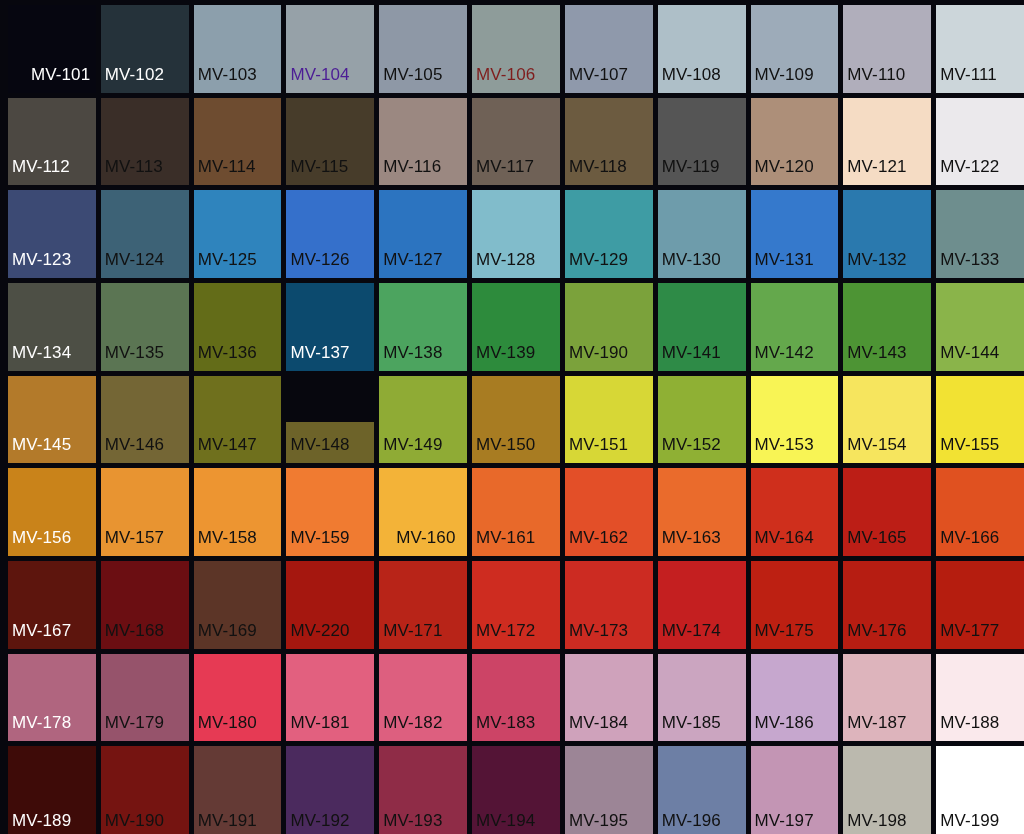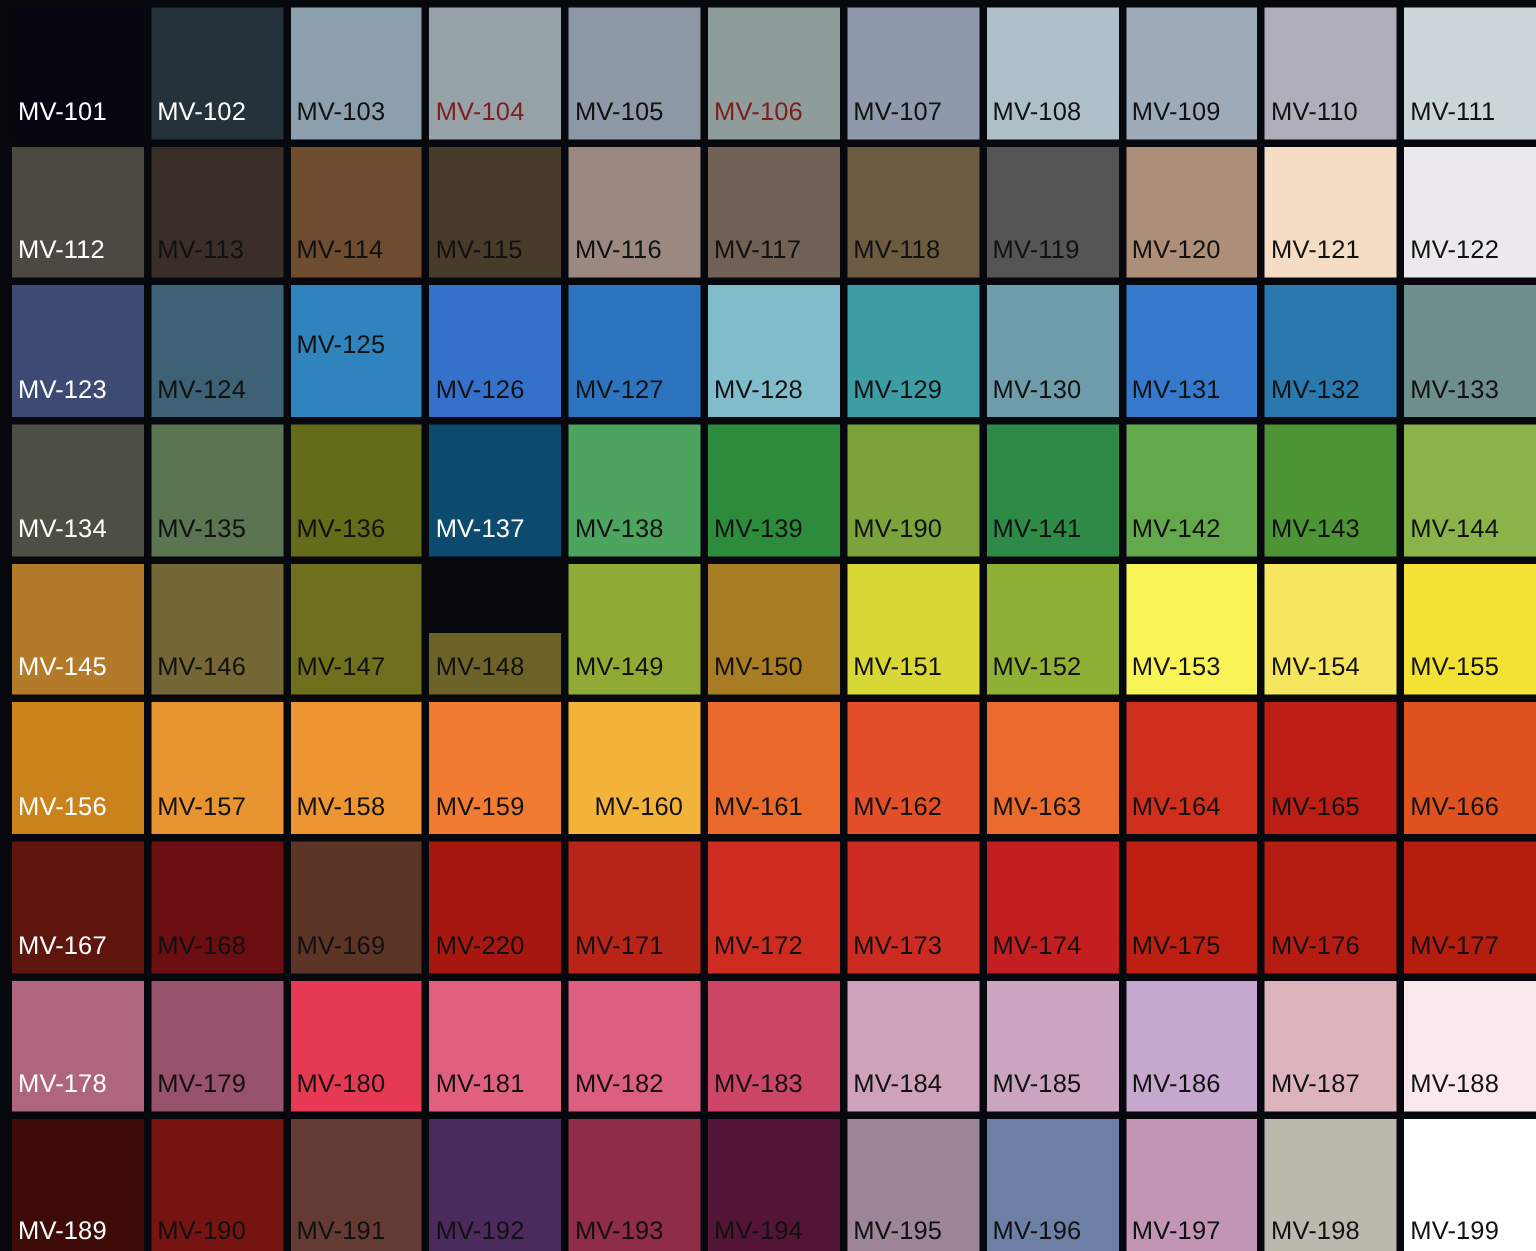--- a/index.html
+++ b/index.html
@@ -43,30 +43,30 @@
   }
   
   .swatch.col-11 { margin-right: -5px; }
   .swatch.row-9  { margin-bottom: -5px; }
 </style>
 </head>
 <body>
 
 <div id="swatch-grid" style="background: rgb(7, 7, 14); grid-template-columns: repeat(11, 1fr); grid-template-rows: repeat(9, 1fr); gap: 5px;">
     <div class="swatch row-1 col-1" style="background: rgb(6, 6, 16);">
-      <span class="swatch-label" style="color: rgb(255, 255, 255);">MV-101</span>
+      <span class="swatch-label" style="color: rgb(255, 255, 255); margin-left: 19px;">MV-101</span>
     </div>
     <div class="swatch row-1 col-2" style="background: rgb(37, 50, 58);">
       <span class="swatch-label" style="color: rgb(255, 255, 255);">MV-102</span>
     </div>
     <div class="swatch row-1 col-3" style="background: rgb(140, 159, 172);">
       <span class="swatch-label" style="color: rgb(17, 17, 17);">MV-103</span>
     </div>
     <div class="swatch row-1 col-4" style="background: rgb(150, 161, 168);">
-      <span class="swatch-label" style="color: #7f1d1d;">MV-104</span>
+      <span class="swatch-label" style="color: #4c1d95;">MV-104</span>
     </div>
     <div class="swatch row-1 col-5" style="background: rgb(142, 152, 166);">
       <span class="swatch-label" style="color: rgb(17, 17, 17);">MV-105</span>
     </div>
     <div class="swatch row-1 col-6" style="background: rgb(142, 156, 154);">
       <span class="swatch-label" style="color: #7f1d1d;">MV-106</span>
     </div>
     <div class="swatch row-1 col-7" style="background: rgb(143, 153, 171);">
       <span class="swatch-label" style="color: rgb(17, 17, 17);">MV-107</span>
     </div>
@@ -114,21 +114,21 @@
     </div>
     <div class="swatch row-2 col-11" style="background: rgb(235, 233, 236);">
       <span class="swatch-label" style="color: rgb(17, 17, 17);">MV-122</span>
     </div>
     <div class="swatch row-3 col-1" style="background: rgb(60, 74, 116);">
       <span class="swatch-label" style="color: rgb(255, 255, 255);">MV-123</span>
     </div>
     <div class="swatch row-3 col-2" style="background: rgb(61, 98, 118);">
       <span class="swatch-label" style="color: rgb(17, 17, 17);">MV-124</span>
     </div>
-    <div class="swatch row-3 col-3" style="background: rgb(47, 132, 189); align-items: center;">
+    <div class="swatch row-3 col-3" style="background: rgb(47, 132, 189);">
       <span class="swatch-label" style="color: rgb(17, 17, 17);">MV-125</span>
     </div>
     <div class="swatch row-3 col-4" style="background: rgb(53, 112, 203);">
       <span class="swatch-label" style="color: rgb(17, 17, 17);">MV-126</span>
     </div>
     <div class="swatch row-3 col-5" style="background: rgb(44, 116, 192);">
       <span class="swatch-label" style="color: rgb(17, 17, 17);">MV-127</span>
     </div>
     <div class="swatch row-3 col-6" style="background: rgb(129, 188, 203);">
       <span class="swatch-label" style="color: rgb(17, 17, 17);">MV-128</span>

